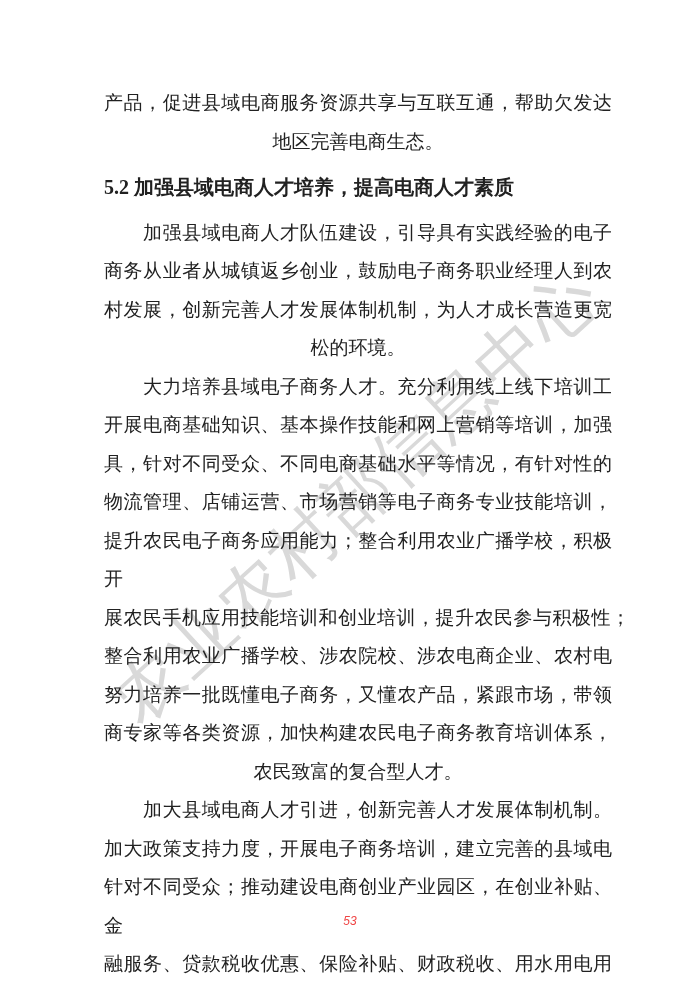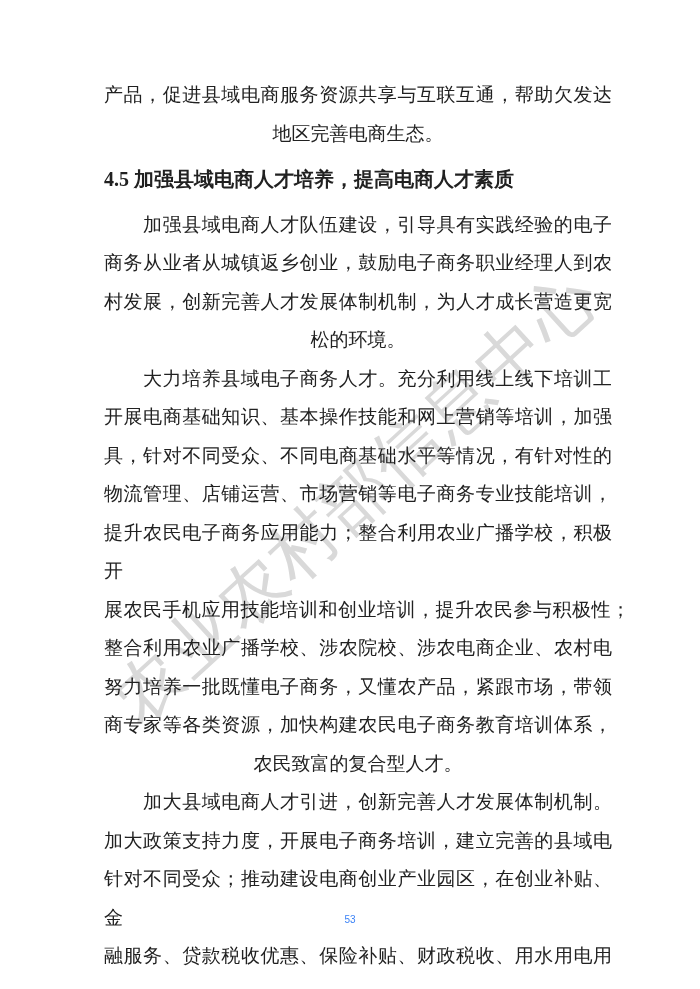--- a/index.html
+++ b/index.html
@@ -19,21 +19,21 @@
     font-family:"Liberation Sans", sans-serif;
     font-size:68px;
     letter-spacing:2px;
     color:#d9d9d9;
     white-space:nowrap;
     z-index:0;
     user-select:none;
   }
   .text-col {
     position:absolute;
-    left:104px; top:76px;
+    left:104px; top:84px;
     width:508px;
     z-index:1;
   }
   .line {
     font-size:19px;
     line-height:38.5px;
     text-align:center;
   }
   .just {
     text-align:justify;
@@ -47,39 +47,40 @@
     font-size:20px;
     line-height:38.5px;
     font-weight:bold;
     margin:7px 0;
   }
   .page-num {
     position:absolute;
     top:914px; left:0;
     width:700px;
     text-align:center;
-    font-size:10px;
-    color:#3b82f6;
+    font-size:12px;
+    color:#ef4444;
     z-index:1;
     font-family:"Liberation Sans", sans-serif;
+    font-style:italic;
   }
 </style>
 </head>
 <body>
 
 <div class="page">
 
   <div class="watermark">农业农村部信息中心</div>
 
   <div class="text-col">
 
     <div class="line just">产品，促进县域电商服务资源共享与互联互通，帮助欠发达</div>
     <div class="line">地区完善电商生态。</div>
 
-    <div class="heading">4.5 加强县域电商人才培养，提高电商人才素质</div>
+    <div class="heading">5.2 加强县域电商人才培养，提高电商人才素质</div>
 
     <div class="line just indent">加强县域电商人才队伍建设，引导具有实践经验的电子</div>
     <div class="line just">商务从业者从城镇返乡创业，鼓励电子商务职业经理人到农</div>
     <div class="line just">村发展，创新完善人才发展体制机制，为人才成长营造更宽</div>
     <div class="line">松的环境。</div>
 
     <div class="line just indent"><span class="bold">大力培养县域电子商务人才。</span><span>充分利用线上线下培训工</span></div>
     <div class="line just">开展电商基础知识、基本操作技能和网上营销等培训，加强</div>
     <div class="line just">具，针对不同受众、不同电商基础水平等情况，有针对性的</div>
     <div class="line just">物流管理、店铺运营、市场营销等电子商务专业技能培训，</div>

